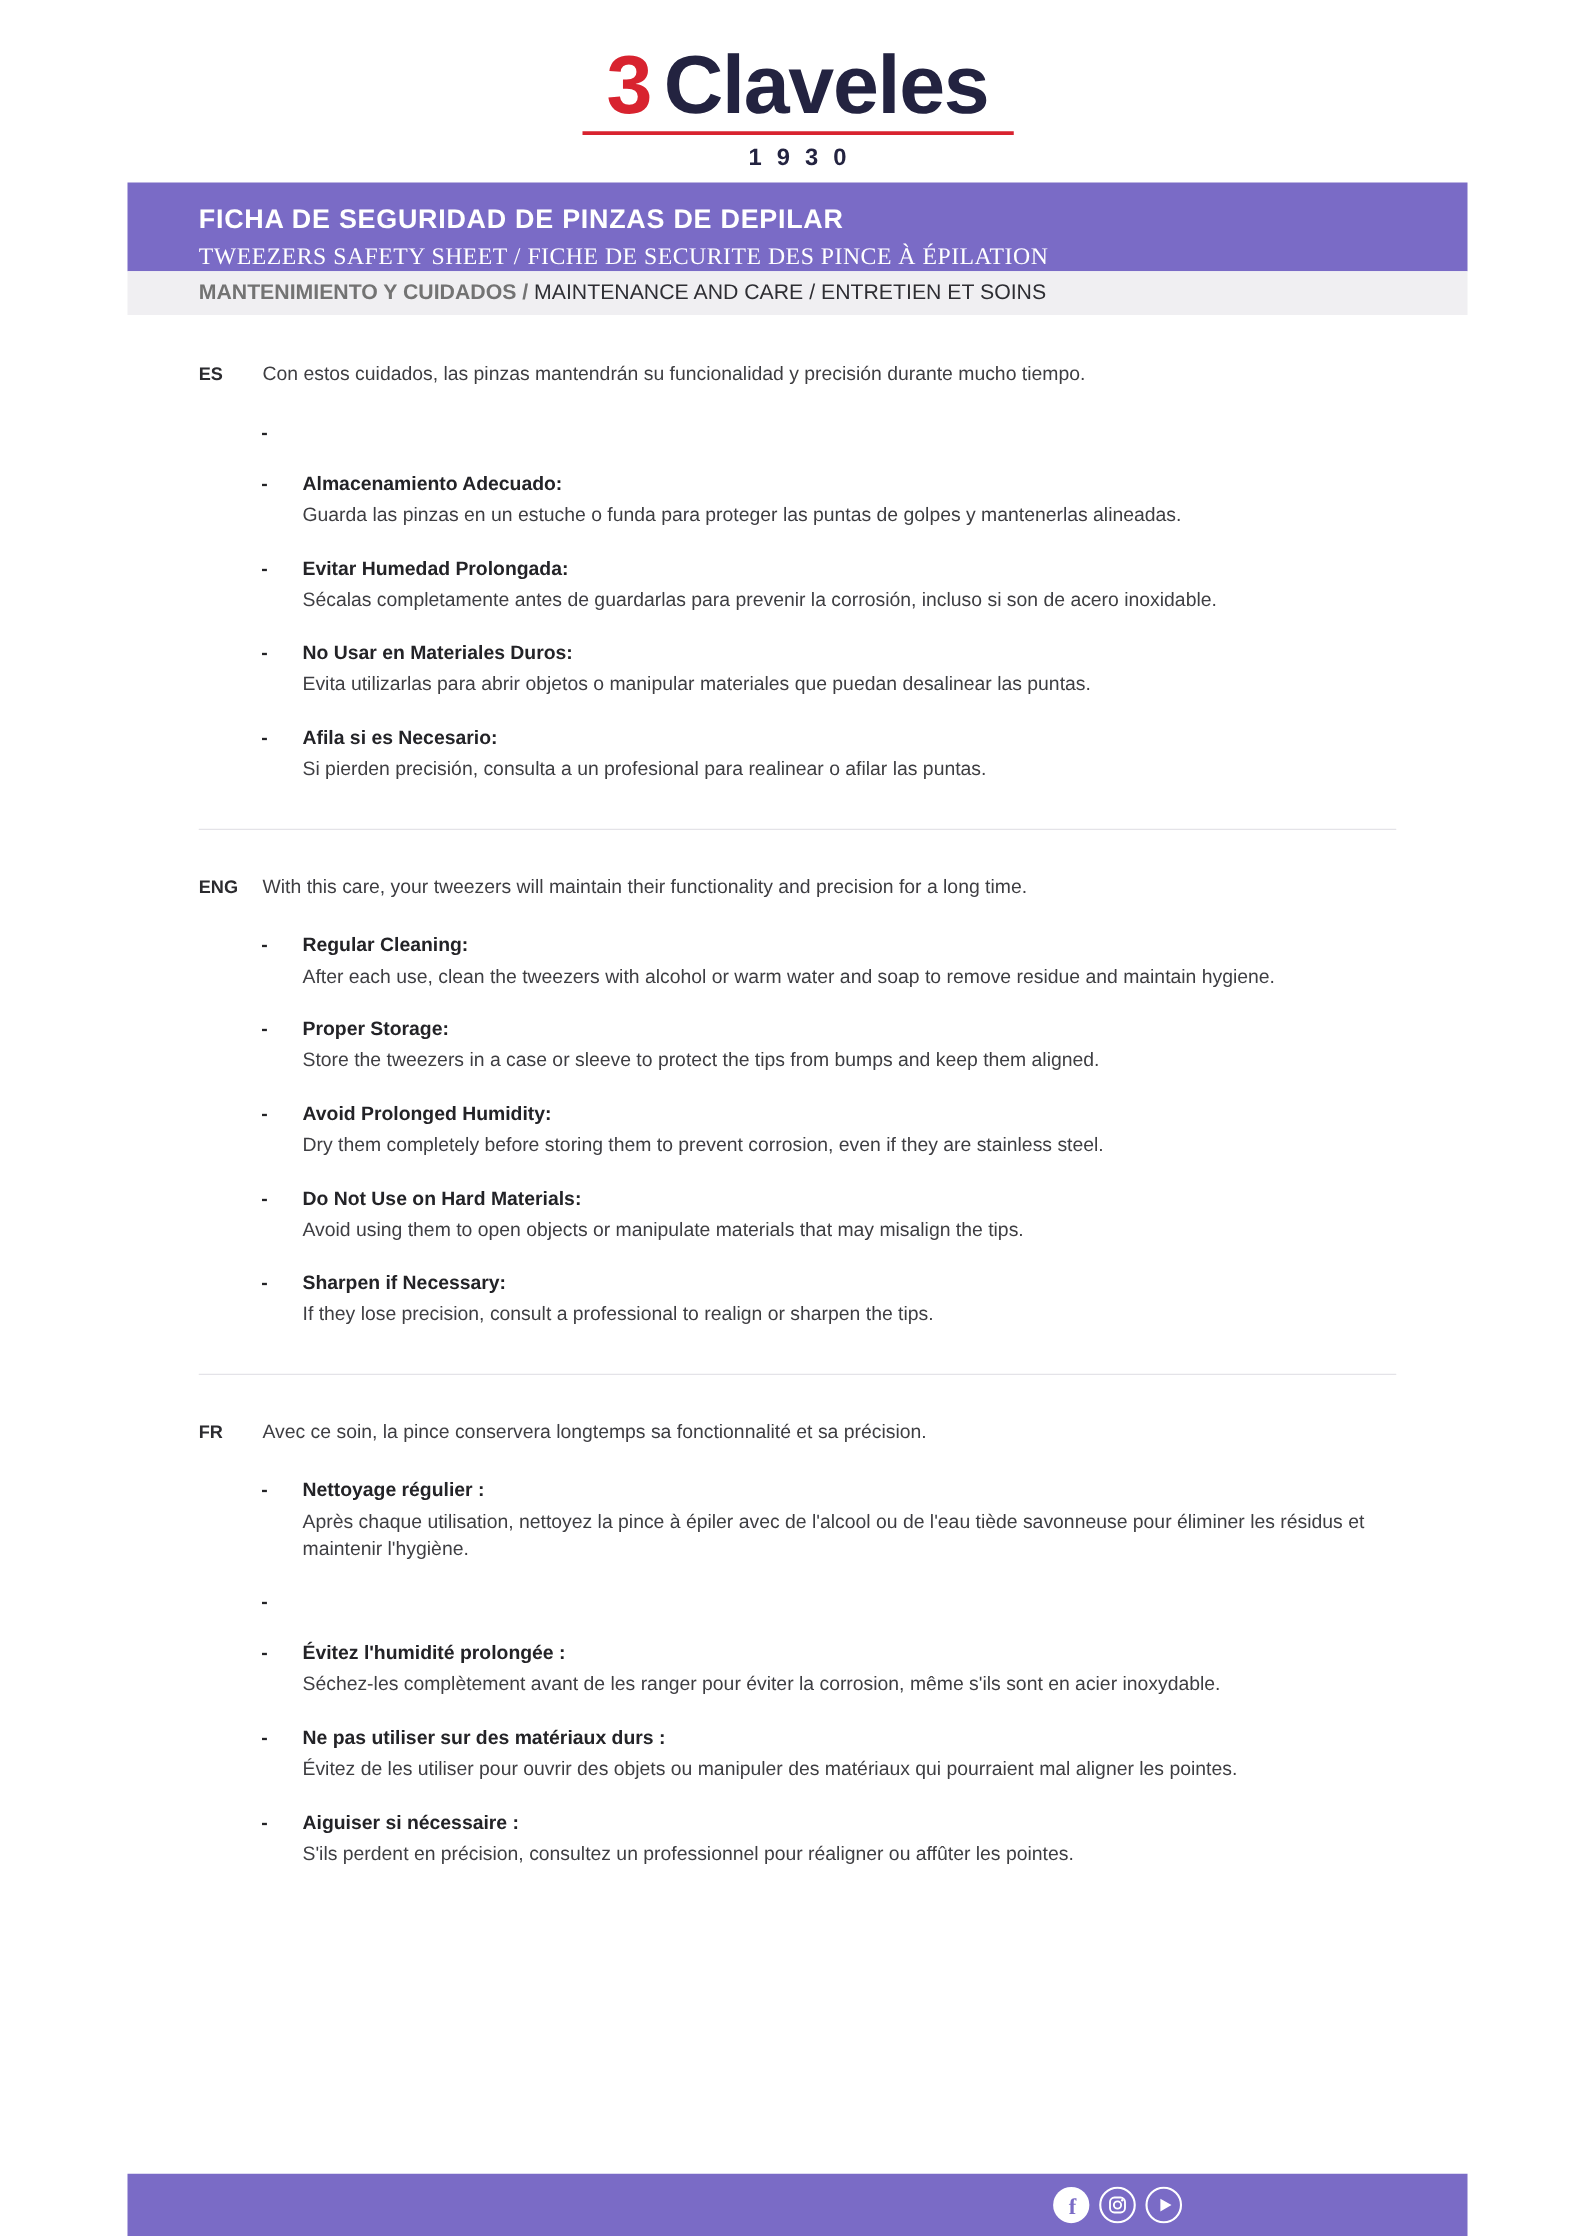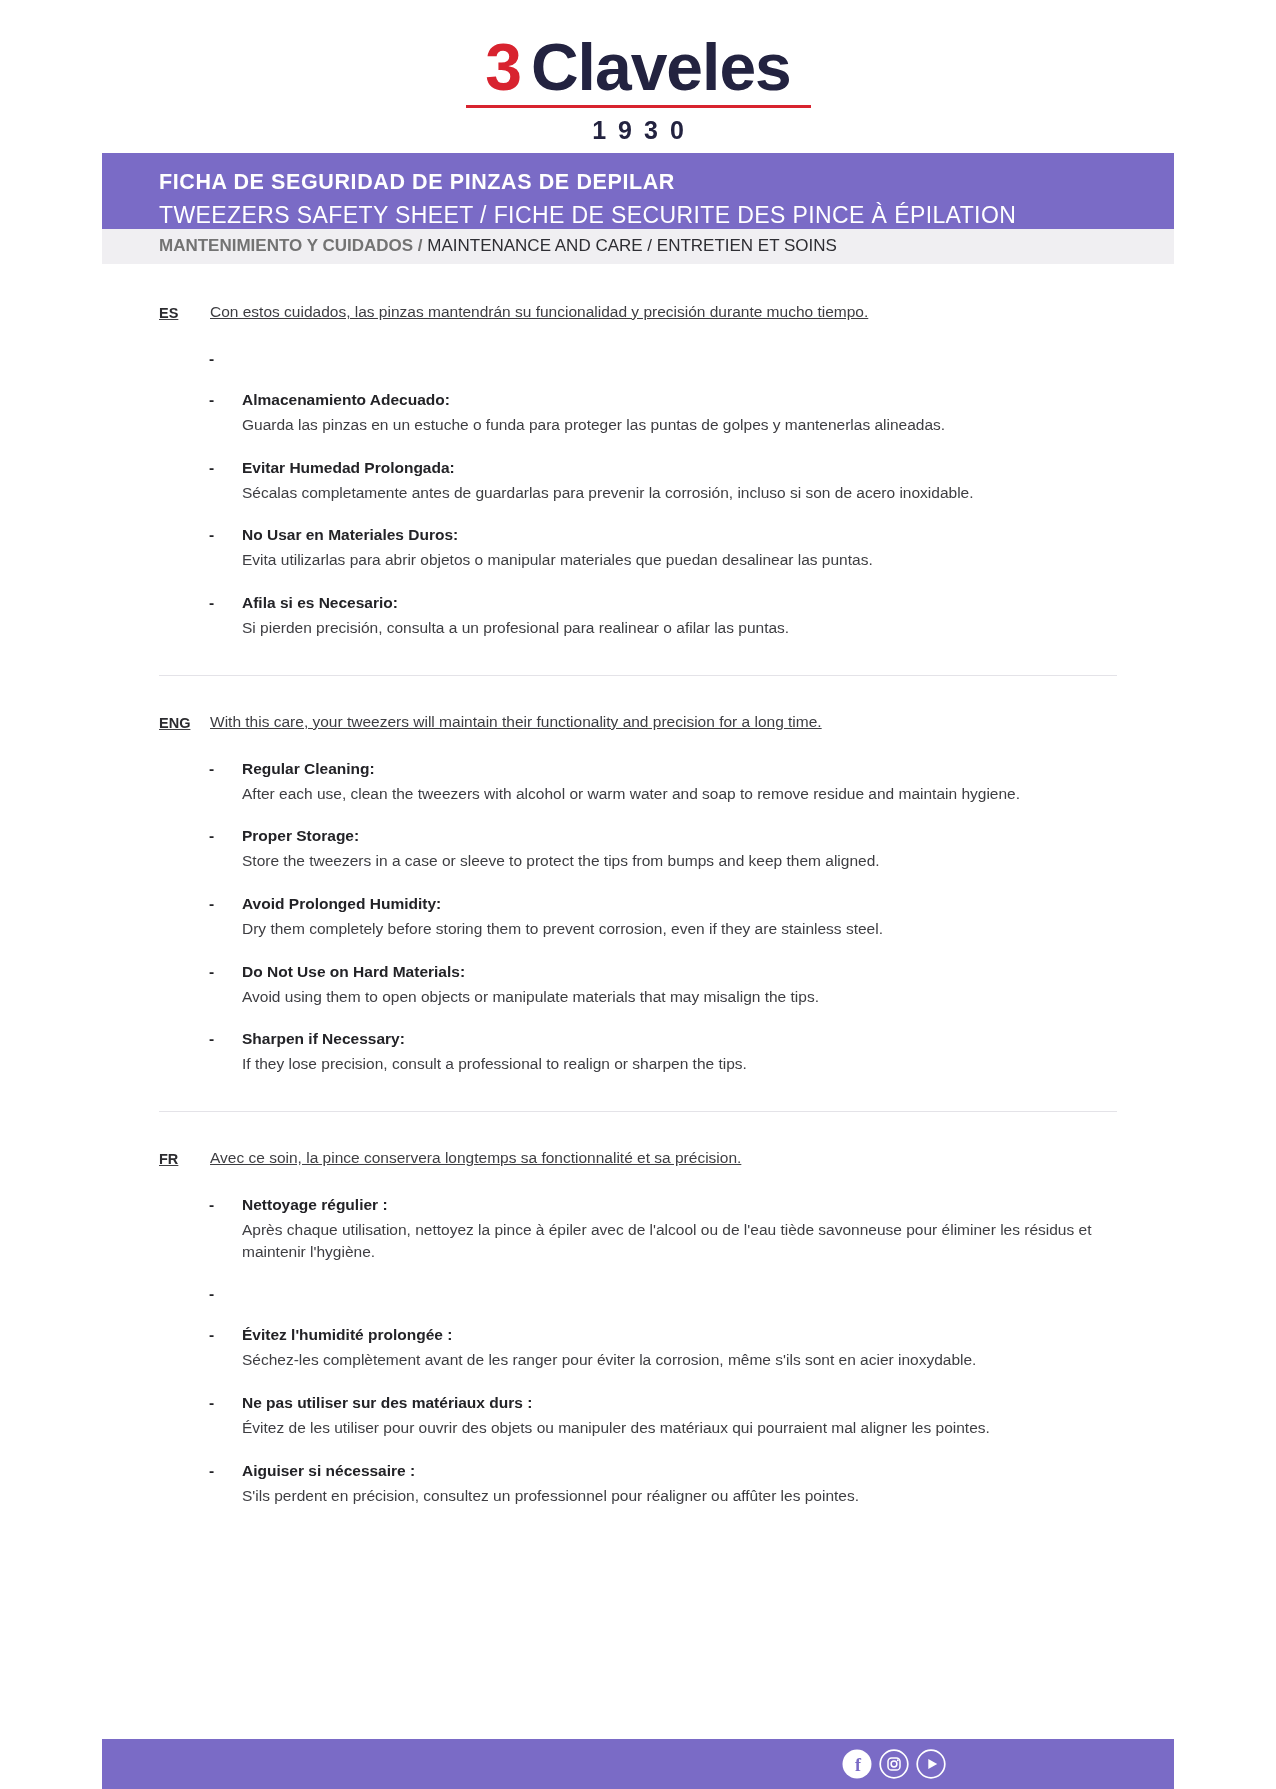--- a/index.html
+++ b/index.html
@@ -15,34 +15,34 @@
     display: flex;
     flex-direction: column;
   }
 
   
   .logo-block { padding: 34px 0 8px; text-align: center; }
   .logo-line { display: inline-block; line-height: 1; font-weight: bold; letter-spacing: -1px; }
   .logo-num  { color: var(--logo_red, #d8232f); font-size: 66px; }
   .logo-name { color: var(--logo_navy, #232340); font-size: 66px; margin-left: 10px; }
   .logo-rule { width: 345px; height: 3px; background: var(--logo_red, #c52233); margin: 5px auto 8px; }
-  .logo-year { color: var(--logo_navy, #232340); font-size: 25px; font-weight: bold; letter-spacing: 12px; margin-left: 12px; }
+  .logo-year { color: var(--logo_navy, #232340); font-size: 19px; font-weight: bold; letter-spacing: 12px; margin-left: 12px; }
 
   
   .banner { background: var(--purple, #7a6bc6); color: #ffffff; padding: 17px 57px 0; }
   .banner-title { font-size: 21.5px; font-weight: bold; letter-spacing: 0.6px; margin-bottom: 7px; }
-  .banner-subtitle { font-size: 23px; letter-spacing: 0.4px; }
+  .banner-subtitle { font-size: 19px; letter-spacing: 0.4px; font-family: Liberation Serif, serif; }
 
   
   .section-bar { background: var(--section_bar_bg, #f0eff2); padding: 7px 57px 8px; font-size: 17px; color: #2e2e33; }
   .sb-bold { font-weight: bold; color: #737373; }
 
   
   .content { padding: 38px 57px 0; }
-  .intro-row { display: flex; align-items: center; margin-bottom: 27px; text-decoration: underline; }
+  .intro-row { display: flex; align-items: flex-start; margin-bottom: 27px; }
   .lang-label { flex: 0 0 51px; font-size: 14.5px; font-weight: bold; color: #2b2b2f; padding-top: 2px; }
   .intro { margin: 0; font-size: 15.5px; line-height: 1.35; }
   .items { padding-left: 50px; }
   .item { display: flex; margin-bottom: 23px; }
   .dash { flex: 0 0 33px; font-weight: bold; font-size: 15.5px; color: #232327; }
   .item-title { font-weight: bold; font-size: 15.5px; color: #232327; margin-bottom: 5px; }
   .item-text { font-size: 15.5px; line-height: 1.4; max-width: 1000px; }
   .divider { border: none; border-top: 1px solid var(--divider, #e4e3e8); margin: 36px 0; }
 
   

